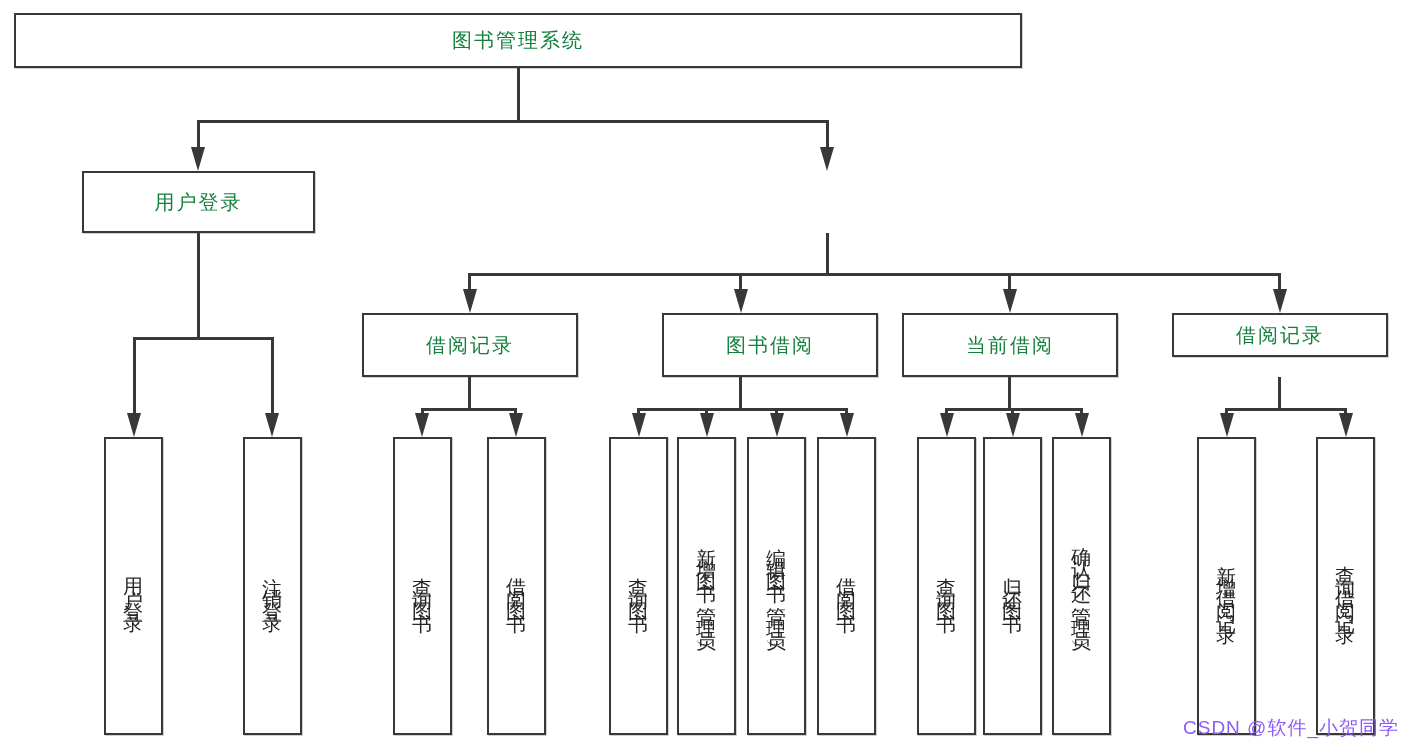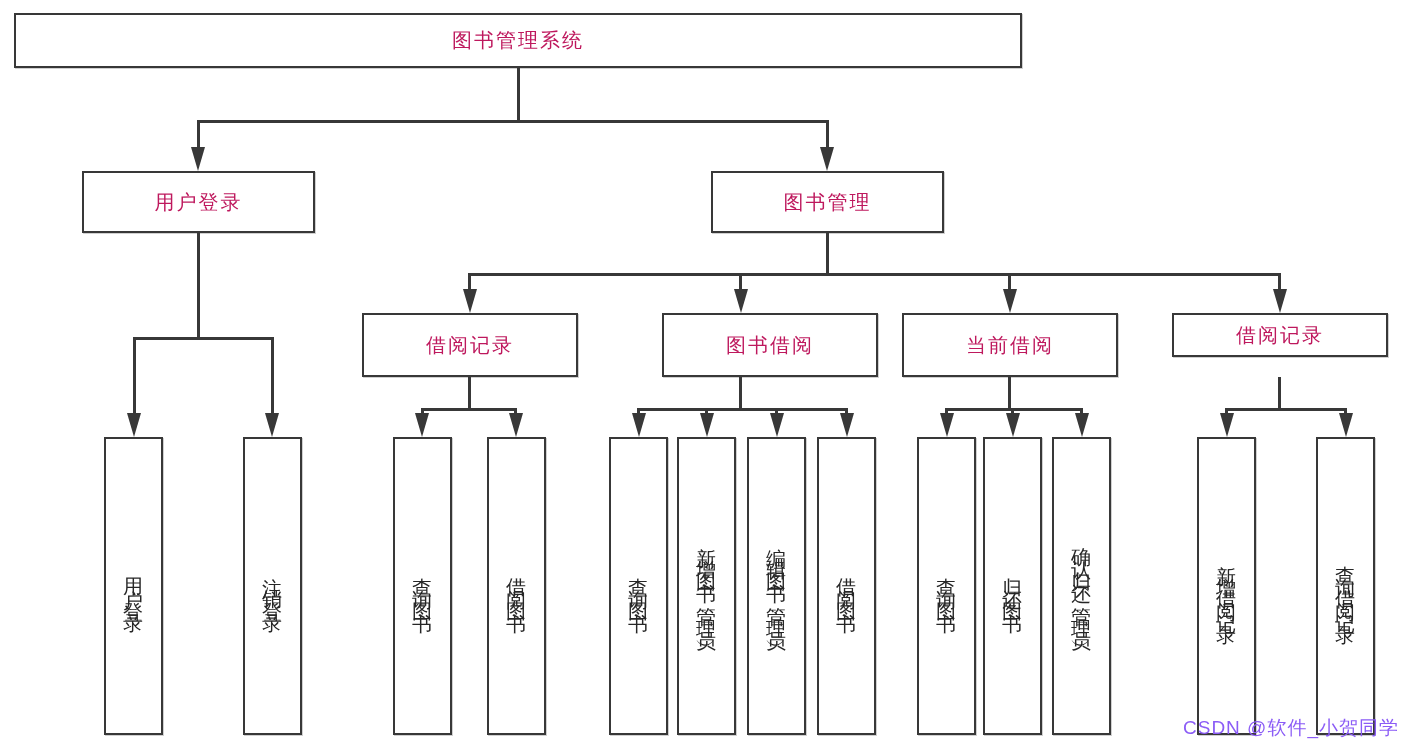--- a/index.html
+++ b/index.html
@@ -10,21 +10,21 @@
     overflow:hidden;
     font-family:"Liberation Sans","DejaVu Sans",sans-serif;
   }
   
   .hbox{
     position:absolute;
     border:2px solid #383838;
     background:#fff;
     box-sizing:border-box;
     display:flex;align-items:center;justify-content:center;
-    font-size:20px;letter-spacing:2px;color:#be185d;
+    font-size:20px;letter-spacing:2px;color:#15803d;
     box-shadow:1px 1px 0 rgba(120,120,120,.35);
   }
   
   .vbox{
     position:absolute;
     width:59px;height:298px;top:437px;
     border:2px solid #383838;
     background:#fff;
     box-sizing:border-box;
     display:flex;align-items:center;justify-content:center;
@@ -60,23 +60,20 @@
 
   <div class="line" style="left:517px;top:68px;width:3px;height:52px;"></div>
   <div class="line" style="left:197px;top:120px;width:632px;height:3px;"></div>
   <div class="line" style="left:197px;top:120px;width:3px;height:30px;"></div>
   <div class="arrow" style="left:191px;top:147px;"></div>
   <div class="line" style="left:826px;top:120px;width:3px;height:30px;"></div>
   <div class="arrow" style="left:820px;top:147px;"></div>
 
   <div class="hbox" style="left:82px;top:171px;width:233px;height:62px;">
     <span>用户登录</span>
-  </div>
-  <div class="hbox" style="left:711px;top:171px;width:233px;height:62px;">
-    <span>图书管理</span>
   </div>
 
   <div class="line" style="left:197px;top:233px;width:3px;height:104px;"></div>
   <div class="line" style="left:133px;top:337px;width:141px;height:3px;"></div>
   <div class="line" style="left:133px;top:337px;width:3px;height:79px;"></div>
   <div class="arrow" style="left:127px;top:413px;"></div>
   <div class="line" style="left:271px;top:337px;width:3px;height:79px;"></div>
   <div class="arrow" style="left:265px;top:413px;"></div>
 
   <div class="line" style="left:826px;top:233px;width:3px;height:42px;"></div>

